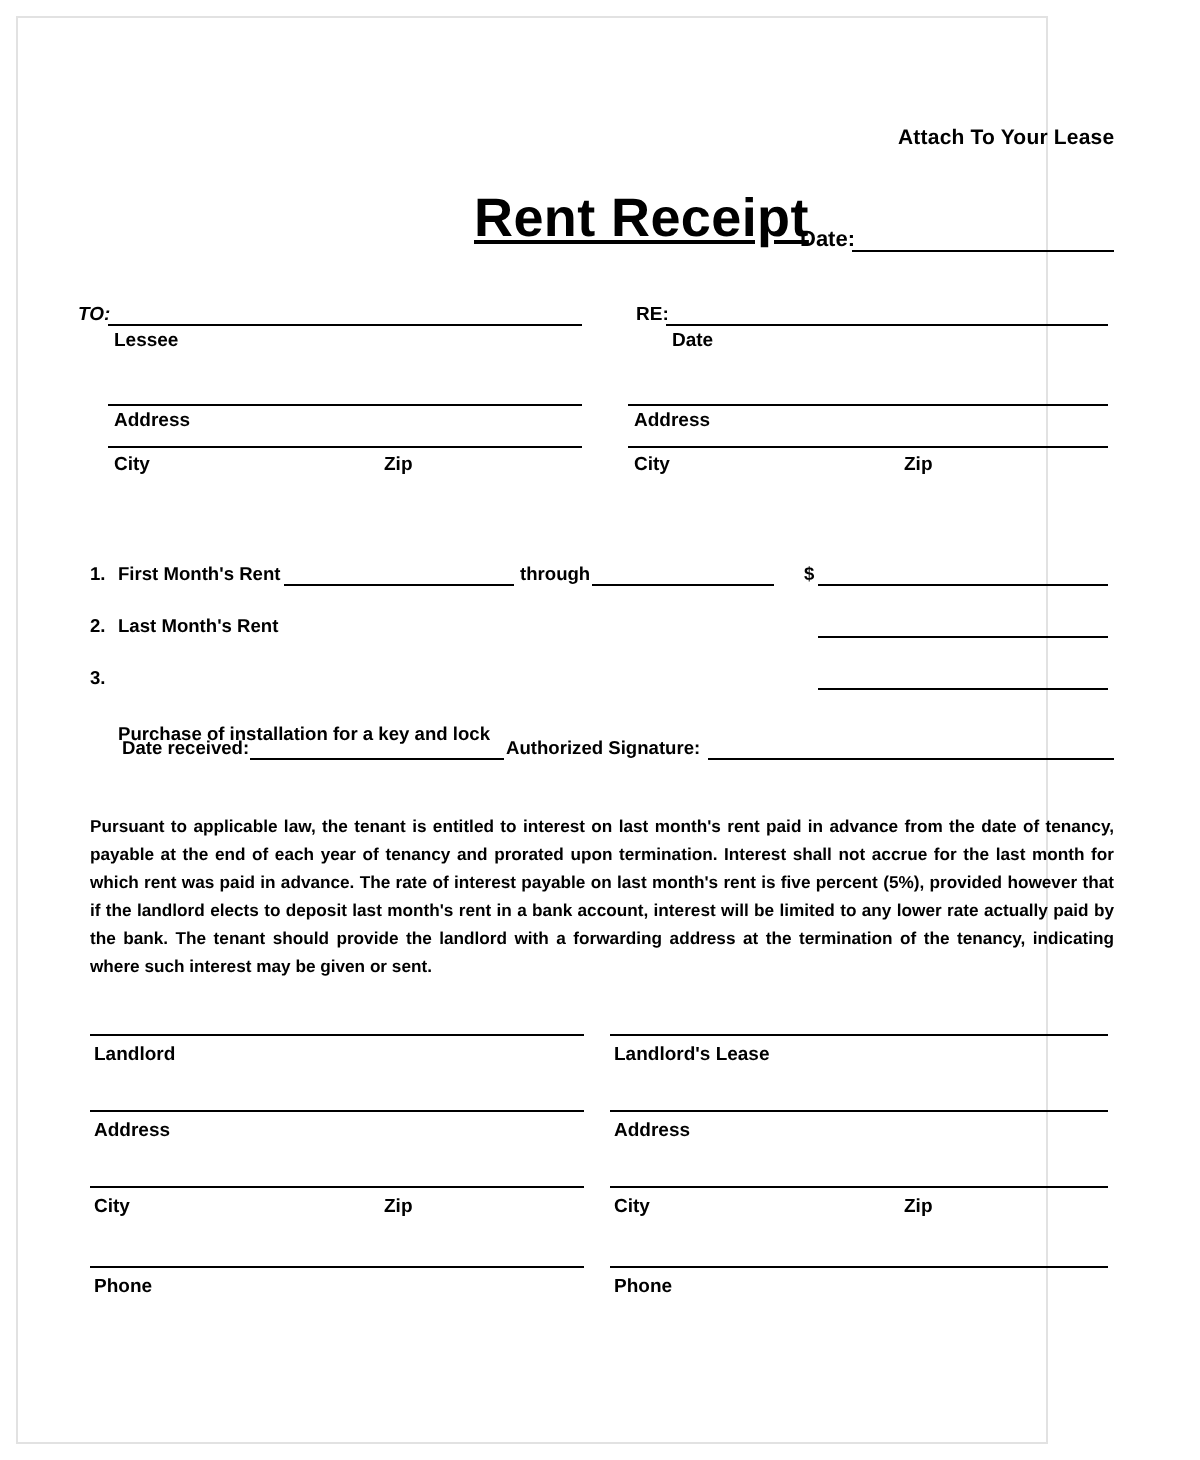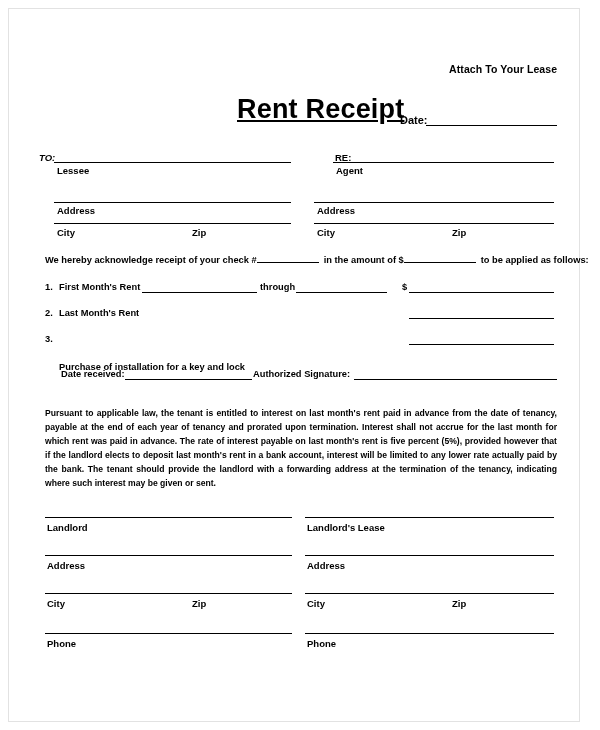--- a/index.html
+++ b/index.html
@@ -14,21 +14,21 @@
     font-family: "Liberation Sans", sans-serif;
     color: #000000;
     overflow: hidden;
   }
 
   
   #page-frame {
     position: absolute;
     left: 8px;
     top: 8px;
-    width: 572px;
+    width: 516px;
     height: 714px;
     border: 1px solid #e2e2e2;
     box-sizing: border-box;
     background: #ffffff;
   }
 
   
   .abs { position: absolute; }
 
   
@@ -137,35 +137,32 @@
   <div class="abs rule" style="left:45px; top:153px; width:237px;"></div>
   <div class="abs caption" style="left:48px; top:157px;text-align:right;">Lessee</div>
 
   <div class="abs rule" style="left:45px; top:193px; width:237px;"></div>
   <div class="abs caption" style="left:48px; top:197px;">Address</div>
 
   <div class="abs rule" style="left:45px; top:214px; width:237px;"></div>
   <div class="abs caption" style="left:48px; top:219px;">City</div>
   <div class="abs caption" style="left:183px; top:219px;">Zip</div>
 
-  <div class="abs prefix" style="left:309px; top:144px;margin-left:17px;">RE:</div>
+  <div class="abs prefix" style="left:309px; top:144px;">RE:</div>
 
   <div class="abs rule" style="left:324px; top:153px; width:221px;"></div>
-  <div class="abs caption" style="left:327px; top:157px;">Agent</div>
+  <div class="abs caption" style="left:327px; top:157px;">Date</div>
 
   <div class="abs rule" style="left:305px; top:193px; width:240px;"></div>
   <div class="abs caption" style="left:308px; top:197px;">Address</div>
 
   <div class="abs rule" style="left:305px; top:214px; width:240px;"></div>
   <div class="abs caption" style="left:308px; top:219px;">City</div>
   <div class="abs caption" style="left:443px; top:219px;">Zip</div>
 
-  <div class="abs body-text" style="left:36px; top:247px;">
-    <span>We hereby acknowledge receipt of your check #</span><span class="inline-blank" style="width:62px;"></span><span style="margin-left:5px;">in the amount of $</span><span class="inline-blank" style="width:72px;"></span><span style="margin-left:5px;">to be applied as follows:</span>
-  </div>
 
   <div class="abs item-num" style="left:36px; top:274px;">1.</div>
   <div class="abs item-label" style="left:50px; top:274px;">First Month's Rent</div>
   <div class="abs rule" style="left:133px; top:283px; width:115px;"></div>
   <div class="abs item-label" style="left:251px; top:274px;">through</div>
   <div class="abs rule" style="left:287px; top:283px; width:91px;"></div>
   <div class="abs item-label" style="left:393px; top:274px;">$</div>
   <div class="abs rule" style="left:400px; top:283px; width:145px;"></div>
 
   <div class="abs item-num" style="left:36px; top:300px;">2.</div>

